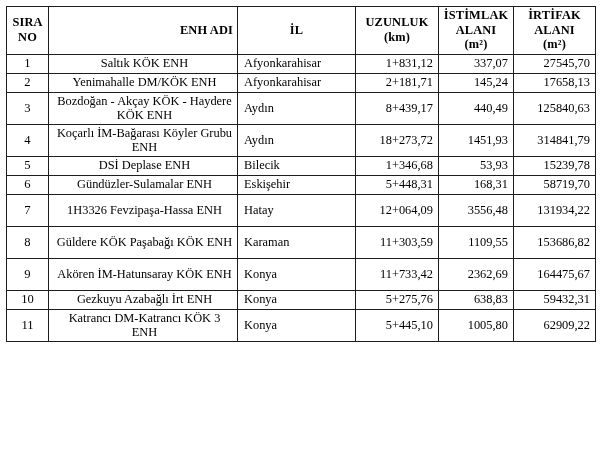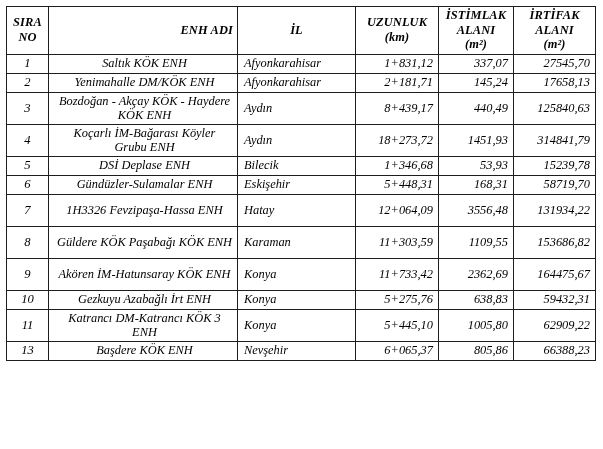--- a/index.html
+++ b/index.html
@@ -13,21 +13,20 @@
     overflow: hidden;
     font-family: "Liberation Serif", "DejaVu Serif", serif;
     color: #000000;
   }
   #sheet {
     position: relative;
     width: 603px;
     height: 449px;
     box-sizing: border-box;
     padding: 6px 5px 5px 6px;
-    font-style: italic;
   }
   table.enh-table {
     border-collapse: collapse;
     table-layout: fixed;
     width: 589px;
     margin: 0;
     font-size: 12.4px;
     line-height: 1.13;
   }
   table.enh-table th,
@@ -206,23 +205,15 @@
           <td class="cell-irtifak">59432,31</td>
         </tr>
         <tr class="r-tall">
           <td class="cell-no">11</td>
           <td class="cell-name">Katrancı DM-Katrancı KÖK 3 ENH</td>
           <td class="cell-il">Konya</td>
           <td class="cell-uzunluk">5+445,10</td>
           <td class="cell-istim">1005,80</td>
           <td class="cell-irtifak">62909,22</td>
         </tr>
-        <tr class="r-short">
-          <td class="cell-no">13</td>
-          <td class="cell-name">Başdere KÖK ENH</td>
-          <td class="cell-il">Nevşehir</td>
-          <td class="cell-uzunluk">6+065,37</td>
-          <td class="cell-istim">805,86</td>
-          <td class="cell-irtifak">66388,23</td>
-        </tr>
       </tbody>
   </table>
 </div>
 
 </body></html>

